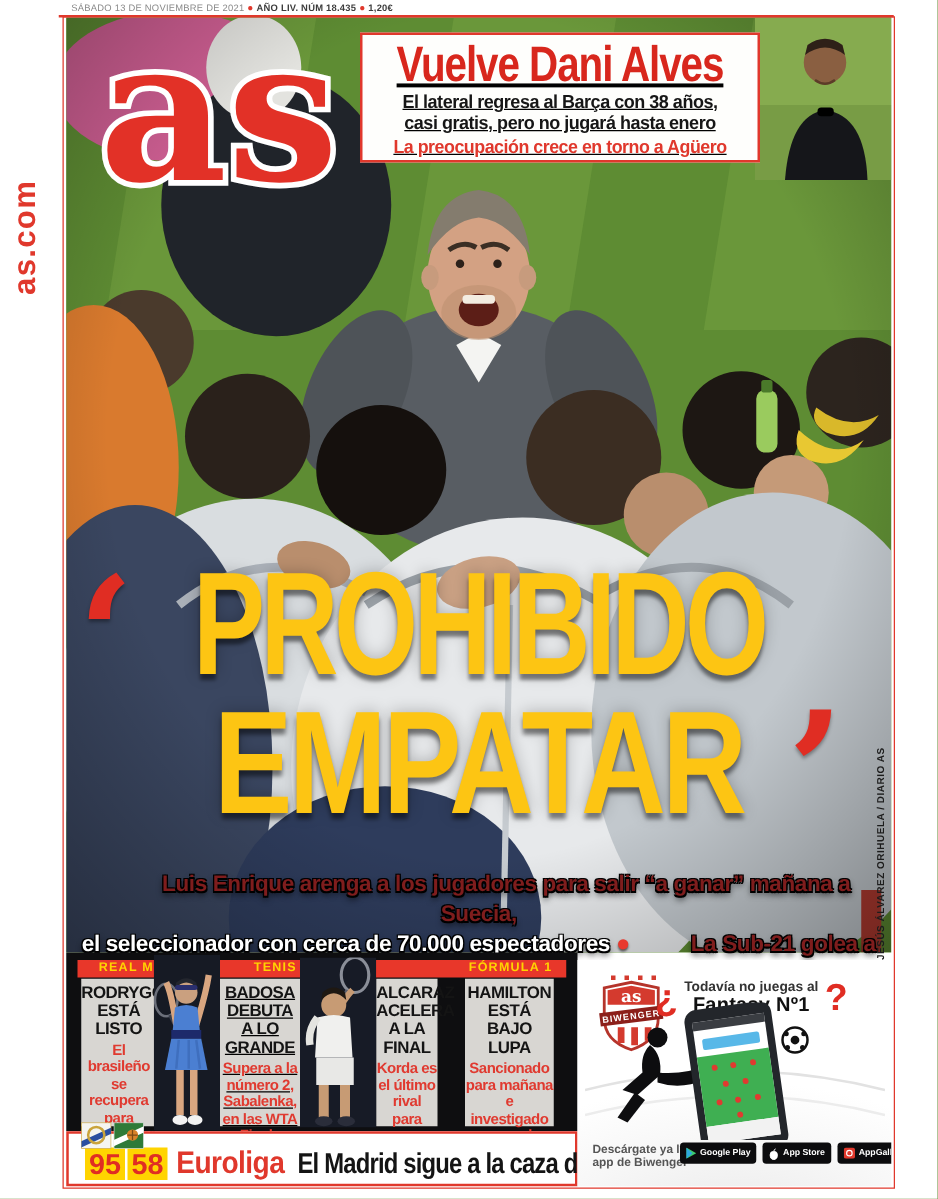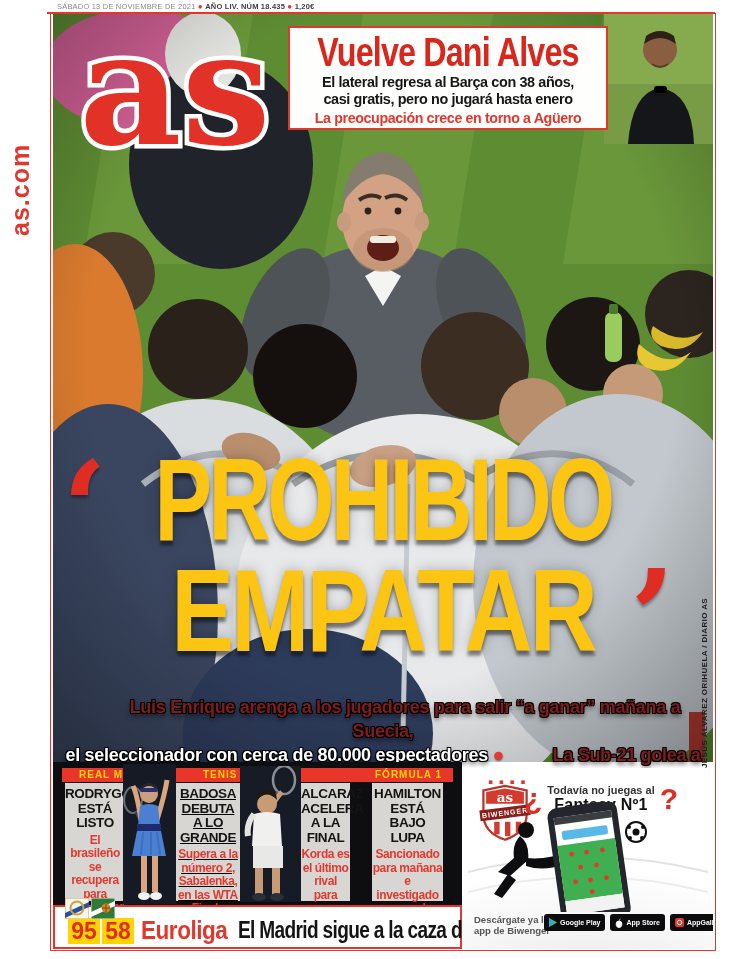--- a/index.html
+++ b/index.html
@@ -18,21 +18,21 @@
          color:#e0382c;font-weight:bold;font-size:25px;letter-spacing:1px;}
 
   
   .photo{left:53px;top:14px;width:660px;height:748px;overflow:hidden;background:#5e8c33;}
   .photo svg{display:block;}
 
   .aslogo{left:53px;top:16px;width:245px;height:140px;}
 
   
   .alvesbox{left:288px;top:26px;width:316px;height:100px;background:#fefefc;
-            border:2px solid #e0382c;text-align:center;}
+            border:2px solid #e0382c;text-align:center;text-decoration:underline;}
   .alves-h{margin-top:2px;font-weight:bold;font-size:38px;color:#d8271d;
            transform:scale(.85,1.05);transform-origin:center top;white-space:nowrap;letter-spacing:-1px;}
   .alves-d{font-weight:bold;font-size:15px;color:#161616;line-height:17px;letter-spacing:-.4px;
            transform:scaleX(.96);transform-origin:center;}
   .alves-k{font-weight:bold;font-size:15px;color:#e0382c;margin-top:2px;letter-spacing:-.4px;
            transform:scaleX(.95);transform-origin:center;}
   .alvesphoto{left:604px;top:14px;width:109px;height:130px;}
 
   
   .bighead{left:53px;top:448px;width:660px;text-align:center;color:#fdc513;font-weight:bold;}
@@ -203,21 +203,21 @@
 <div class="abs bighead">
   <div class="bh-line1">PROHIBIDO</div>
   <div class="bh-line2">EMPATAR</div>
 </div>
 
 <div class="abs deck">
   <div>
     <span class="y">Luis Enrique arenga a los jugadores para salir “a ganar” mañana a Suecia,</span>
   </div>
   <div>
-    <span class="w">el seleccionador con cerca de 80.000 espectadores</span>
+    <span class="w">el seleccionador con cerca de 70.000 espectadores</span>
     <span class="dot">●</span>
     <span class="y">La Sub-21 golea a Malta (0-5)</span>
   </div>
 </div>
 
 <div class="abs credit">JESÚS ÁLVAREZ ORIHUELA / DIARIO AS</div>
 
 <div class="abs strip">
   <div class="labelbar"></div>
   <span class="slabel sl-0">REAL MADRID</span>

